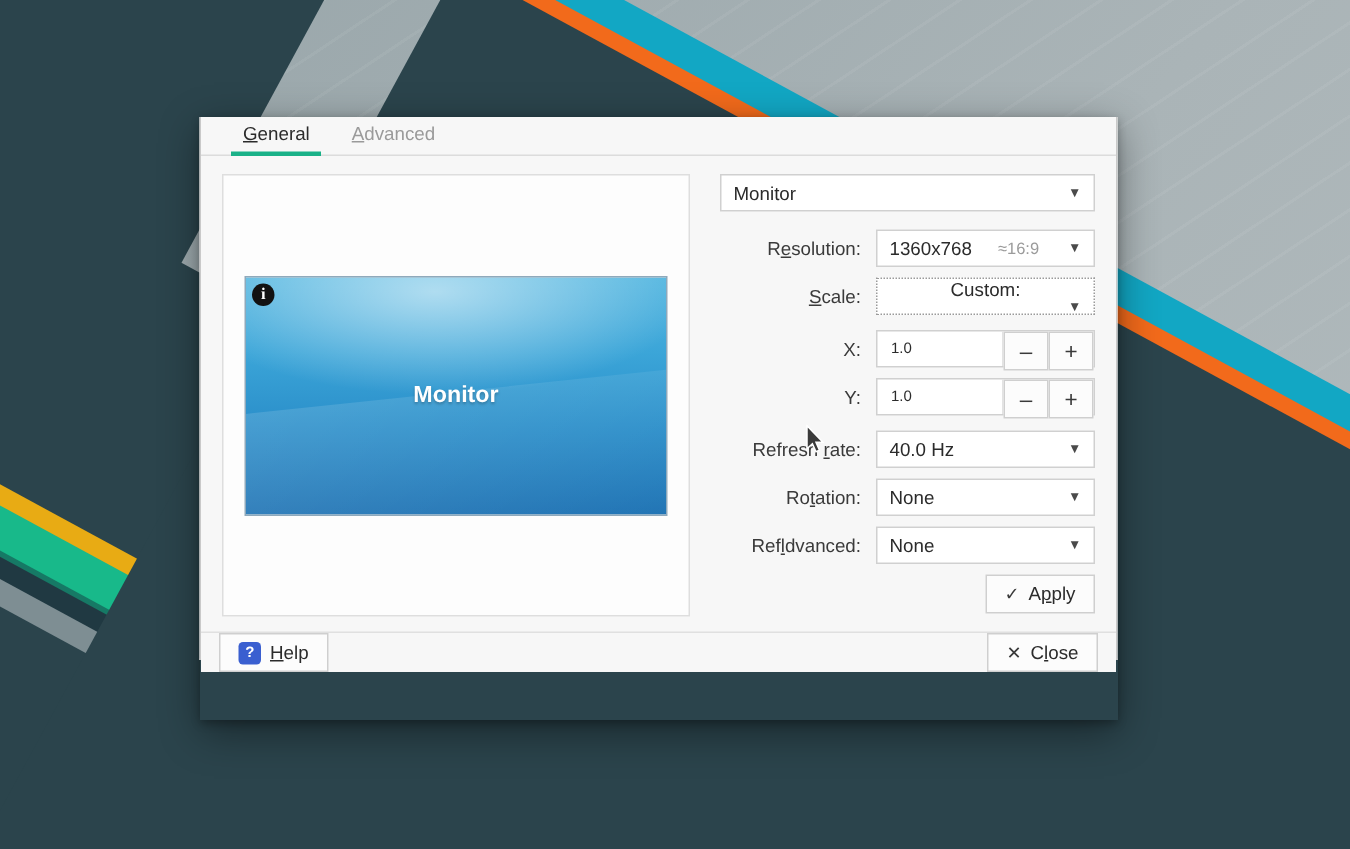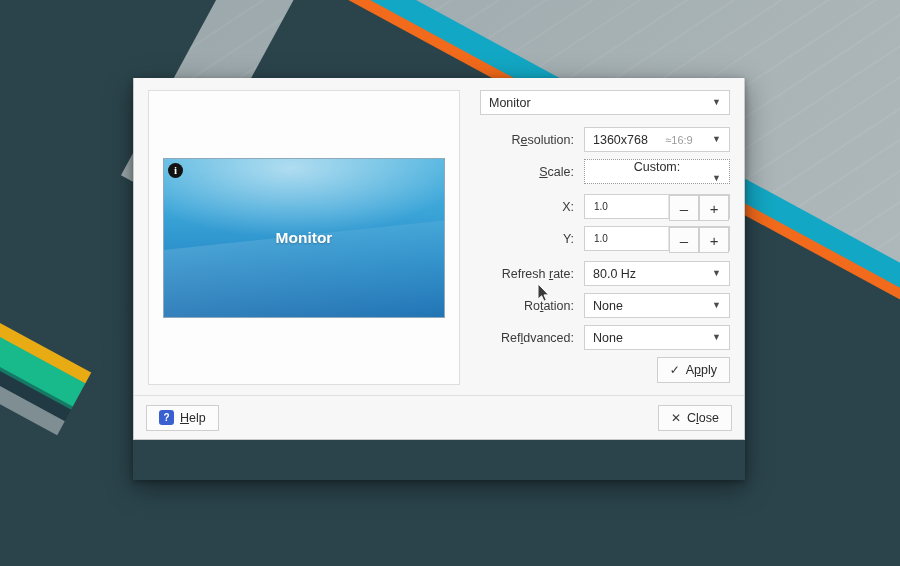--- a/index.html
+++ b/index.html
@@ -338,20 +338,24 @@
   <div class="band stripe-cyan-bot"></div>
   <div class="band stripe-orange-bot"></div>
   <div class="band slab-dark-bot"></div>
 </div>
 
 <div id="window">
 
 
   <div id="body">
 
+    <div id="tabbar">
+      <div class="tab active"><span class="mn">G</span><span>eneral</span></div>
+      <div class="tab"><span class="mn">A</span><span>dvanced</span></div>
+    </div>
 
     <div id="content">
 
       <div id="preview-pane">
         <div id="monitor-box">
           <div id="info-badge">i</div>
           <div id="monitor-label">Monitor</div>
         </div>
       </div>
 
@@ -406,21 +410,21 @@
             </div>
           </div>
         </div>
 
         <div class="spin-gap"></div>
 
         <div class="row">
           <div class="lbl">Refresh <span class="mn">r</span><span>ate:</span></div>
           <div class="fld">
             <div class="combo">
-              <span>80.0 Hz</span>
+              <span>40.0 Hz</span>
               <span class="caret">▼</span>
             </div>
           </div>
         </div>
 
         <div class="row">
           <div class="lbl">Ro<span class="mn">t</span><span>ation:</span></div>
           <div class="fld">
             <div class="combo">
               <span>None</span>

